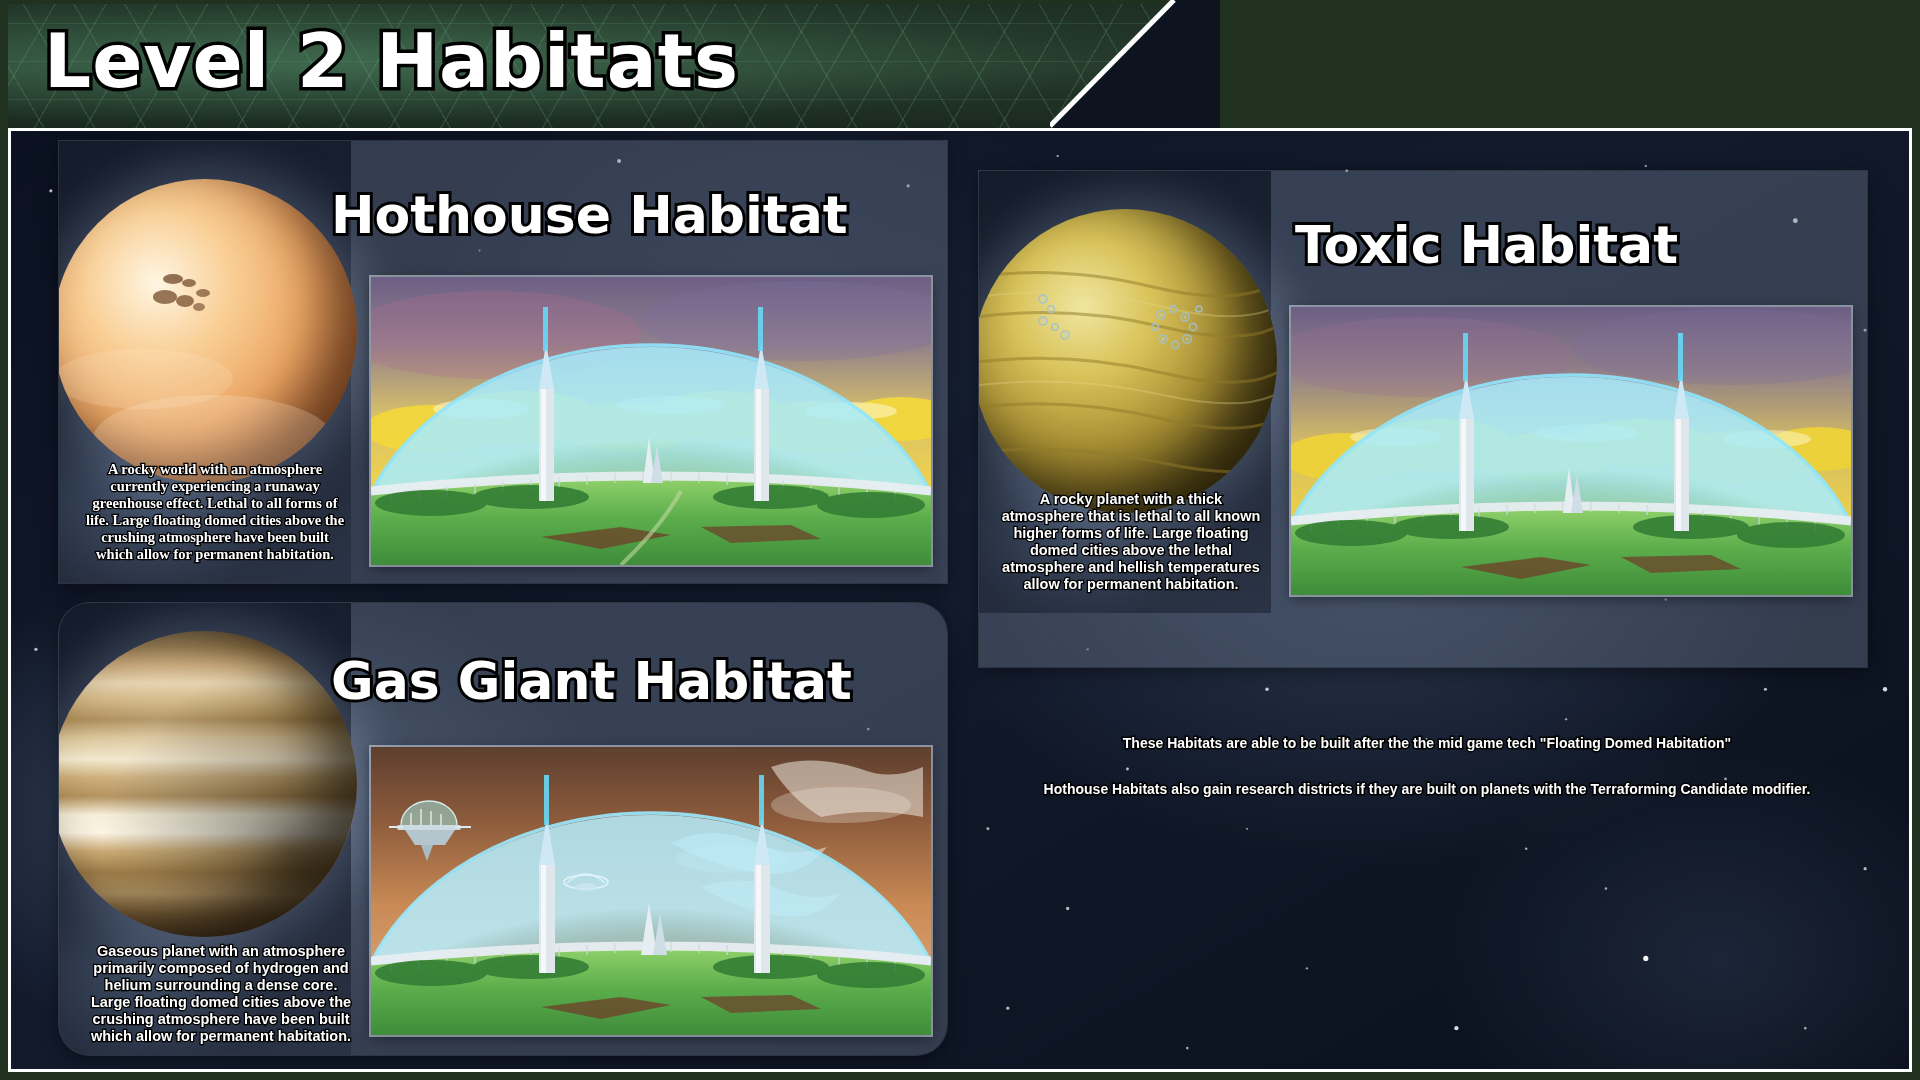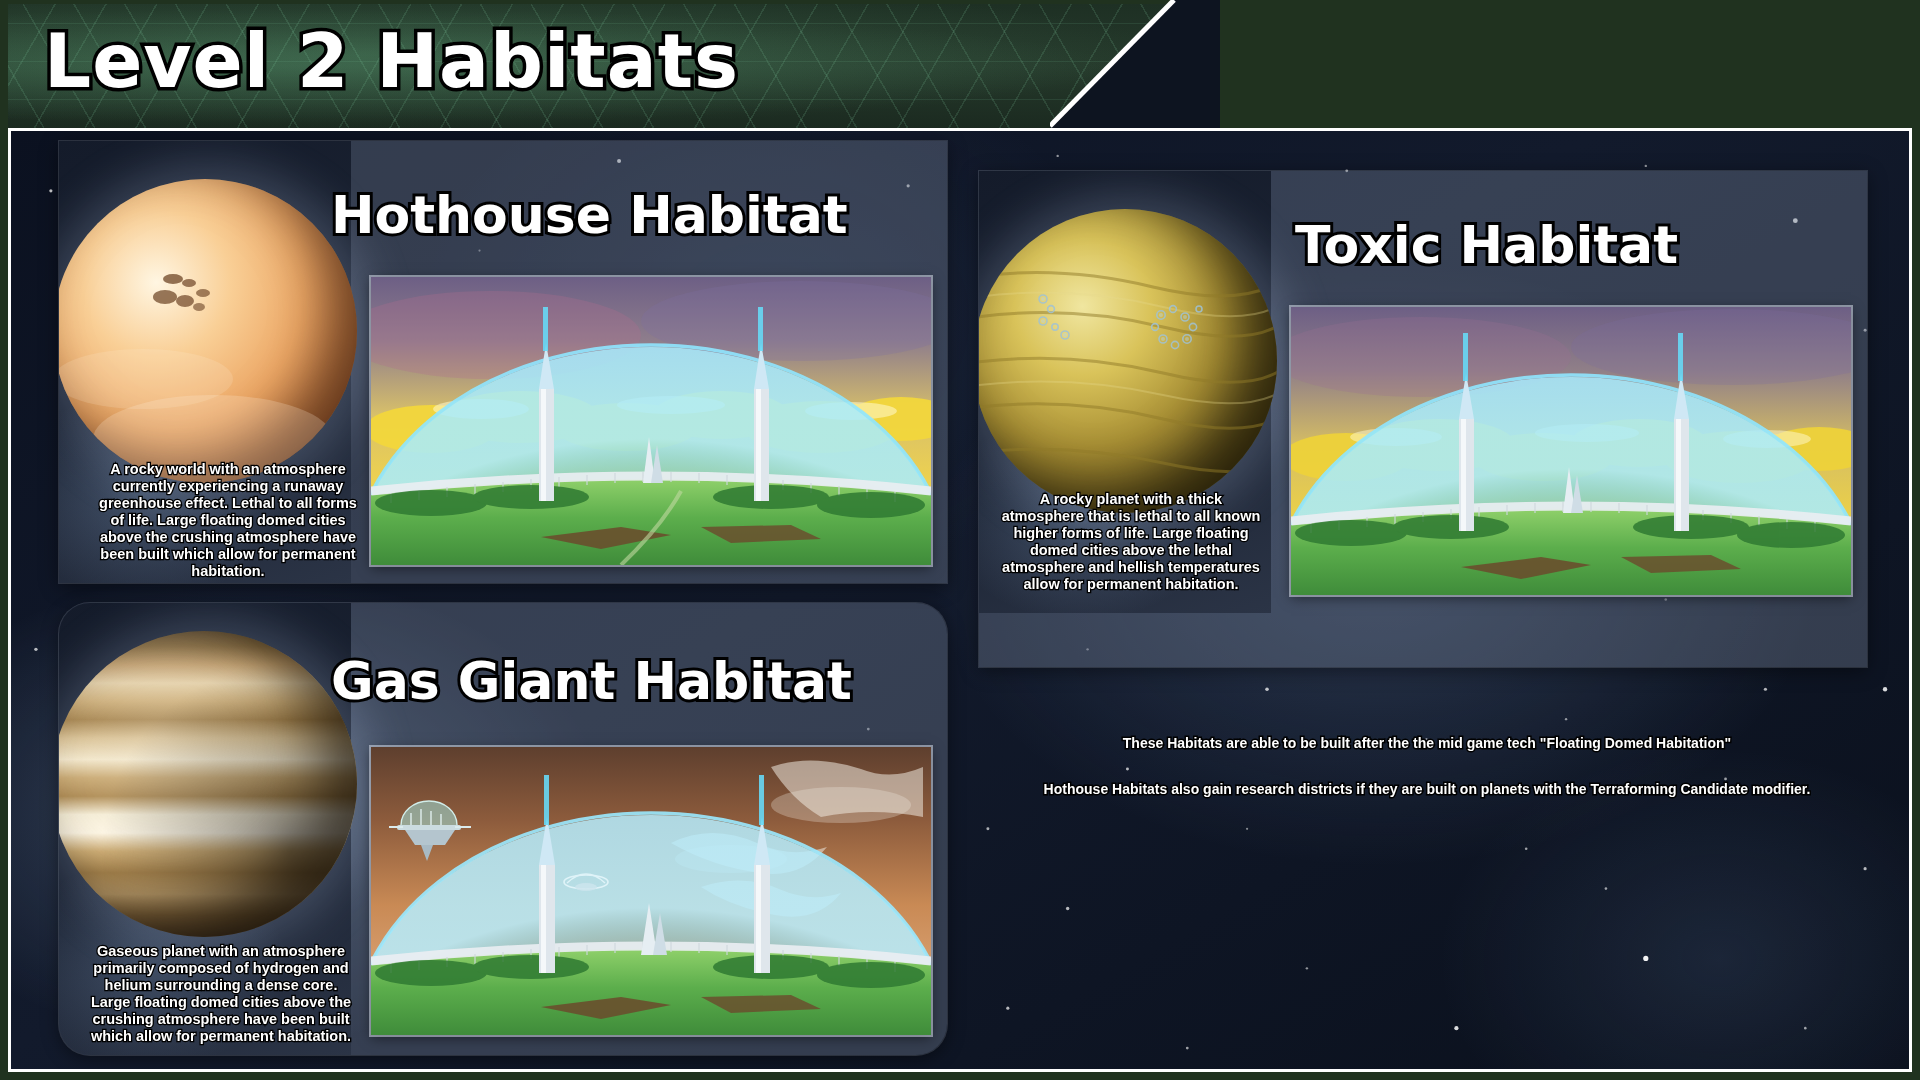--- a/index.html
+++ b/index.html
@@ -172,21 +172,21 @@
             <ellipse cx="112" cy="118" rx="12" ry="7" fill="#6d4526" opacity=".72"></ellipse>
             <ellipse cx="132" cy="122" rx="9" ry="6" fill="#6d4526" opacity=".7"></ellipse>
             <ellipse cx="150" cy="114" rx="7" ry="4" fill="#6d4526" opacity=".65"></ellipse>
             <ellipse cx="146" cy="128" rx="6" ry="4" fill="#6d4526" opacity=".6"></ellipse>
             <ellipse cx="160" cy="260" rx="120" ry="44" fill="#fff3dd" opacity=".22"></ellipse>
             <ellipse cx="90" cy="200" rx="90" ry="30" fill="#fff3dd" opacity=".16"></ellipse>
           </g>
         </svg>
       </div>
       <h2 class="hab-title" style="left:272px; top:44px; font-size:52px;">Hothouse Habitat</h2>
-      <p class="desc" style="left:39px; top:320px; width:260px;">A rocky world with an atmosphere currently experiencing a runaway greenhouse effect. Lethal to all forms of life. Large floating domed cities above the crushing atmosphere have been built which allow for permanent habitation.</p>
+      <p class="desc" style="left:26px; top:320px; width:260px;font-family:Liberation Serif, serif;">A rocky world with an atmosphere currently experiencing a runaway greenhouse effect. Lethal to all forms of life. Large floating domed cities above the crushing atmosphere have been built which allow for permanent habitation.</p>
 
       <div class="art" style="left:312px; top:136px; width:560px; height:288px;">
         <svg viewBox="0 0 560 288" preserveAspectRatio="none" style="width:100%;height:100%;display:block;">
           <defs>
             <linearGradient id="h-sky" x1="0" y1="0" x2="0" y2="1">
               <stop offset="0%" stop-color="#6d5f85"></stop>
                 <stop offset="22%" stop-color="#8e7d8c"></stop>
               <stop offset="48%" stop-color="#d8c06a"></stop>
                 <stop offset="72%" stop-color="#eed24e"></stop>
               <stop offset="100%" stop-color="#c9b34a"></stop>

